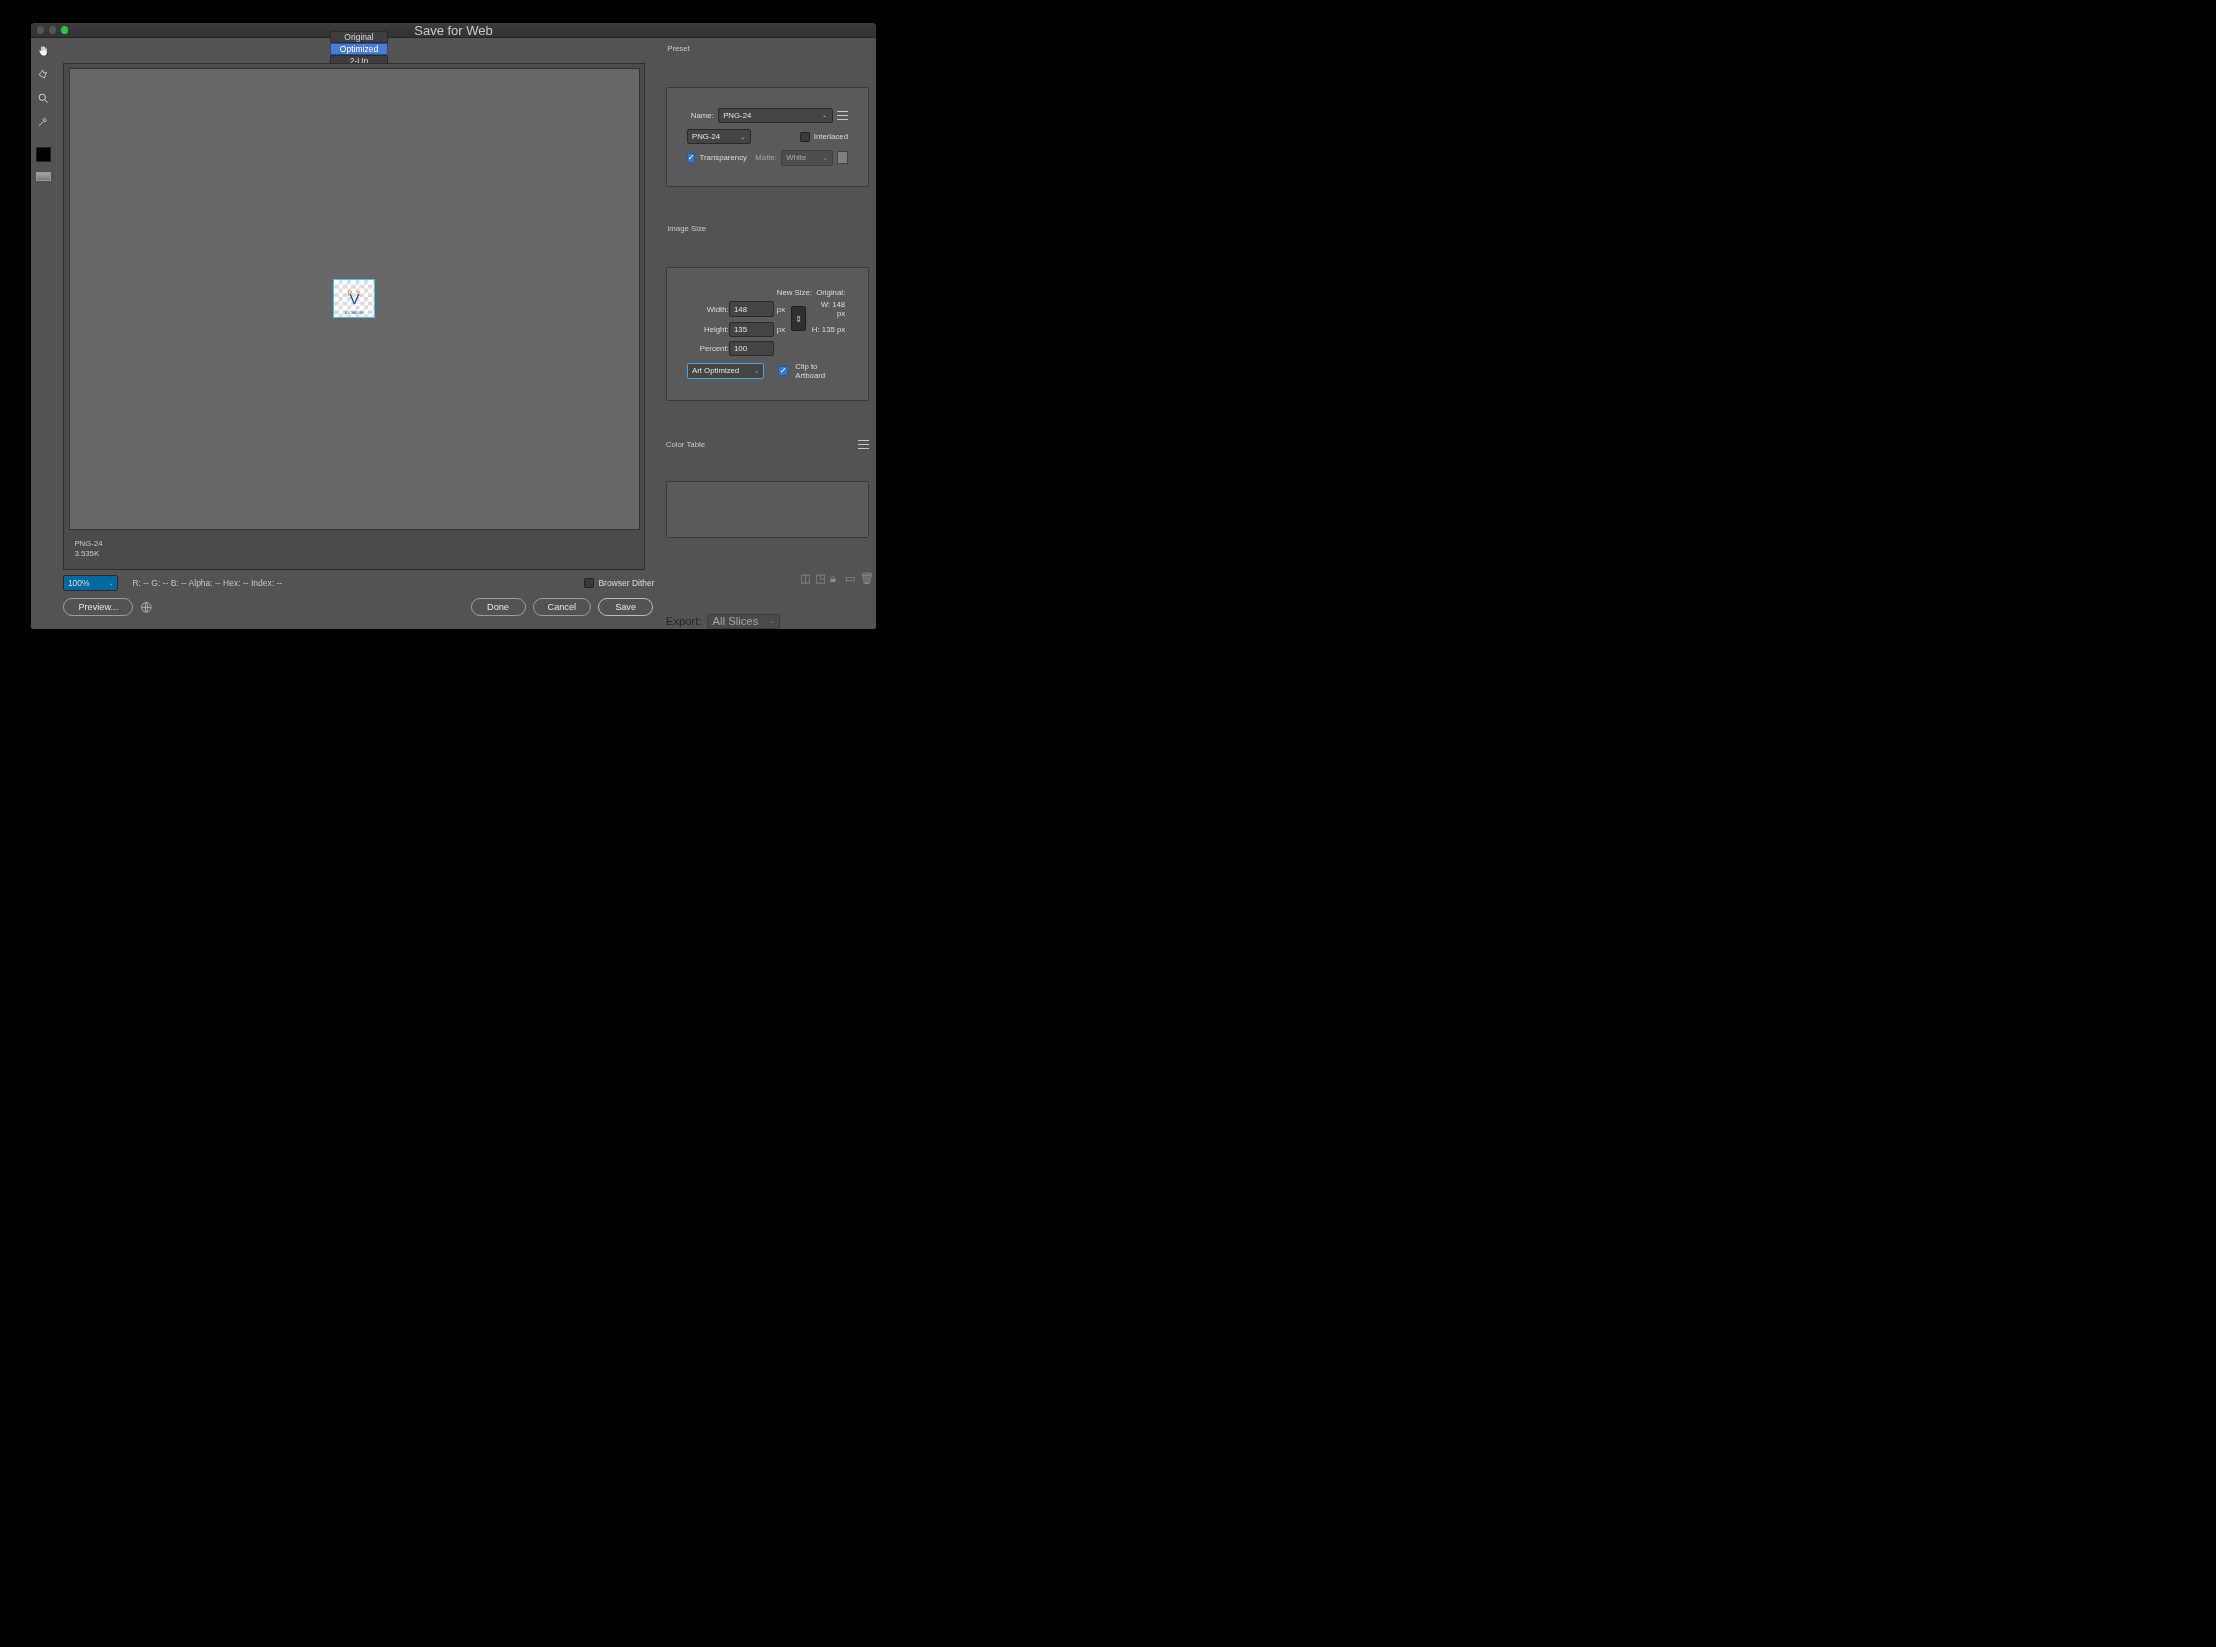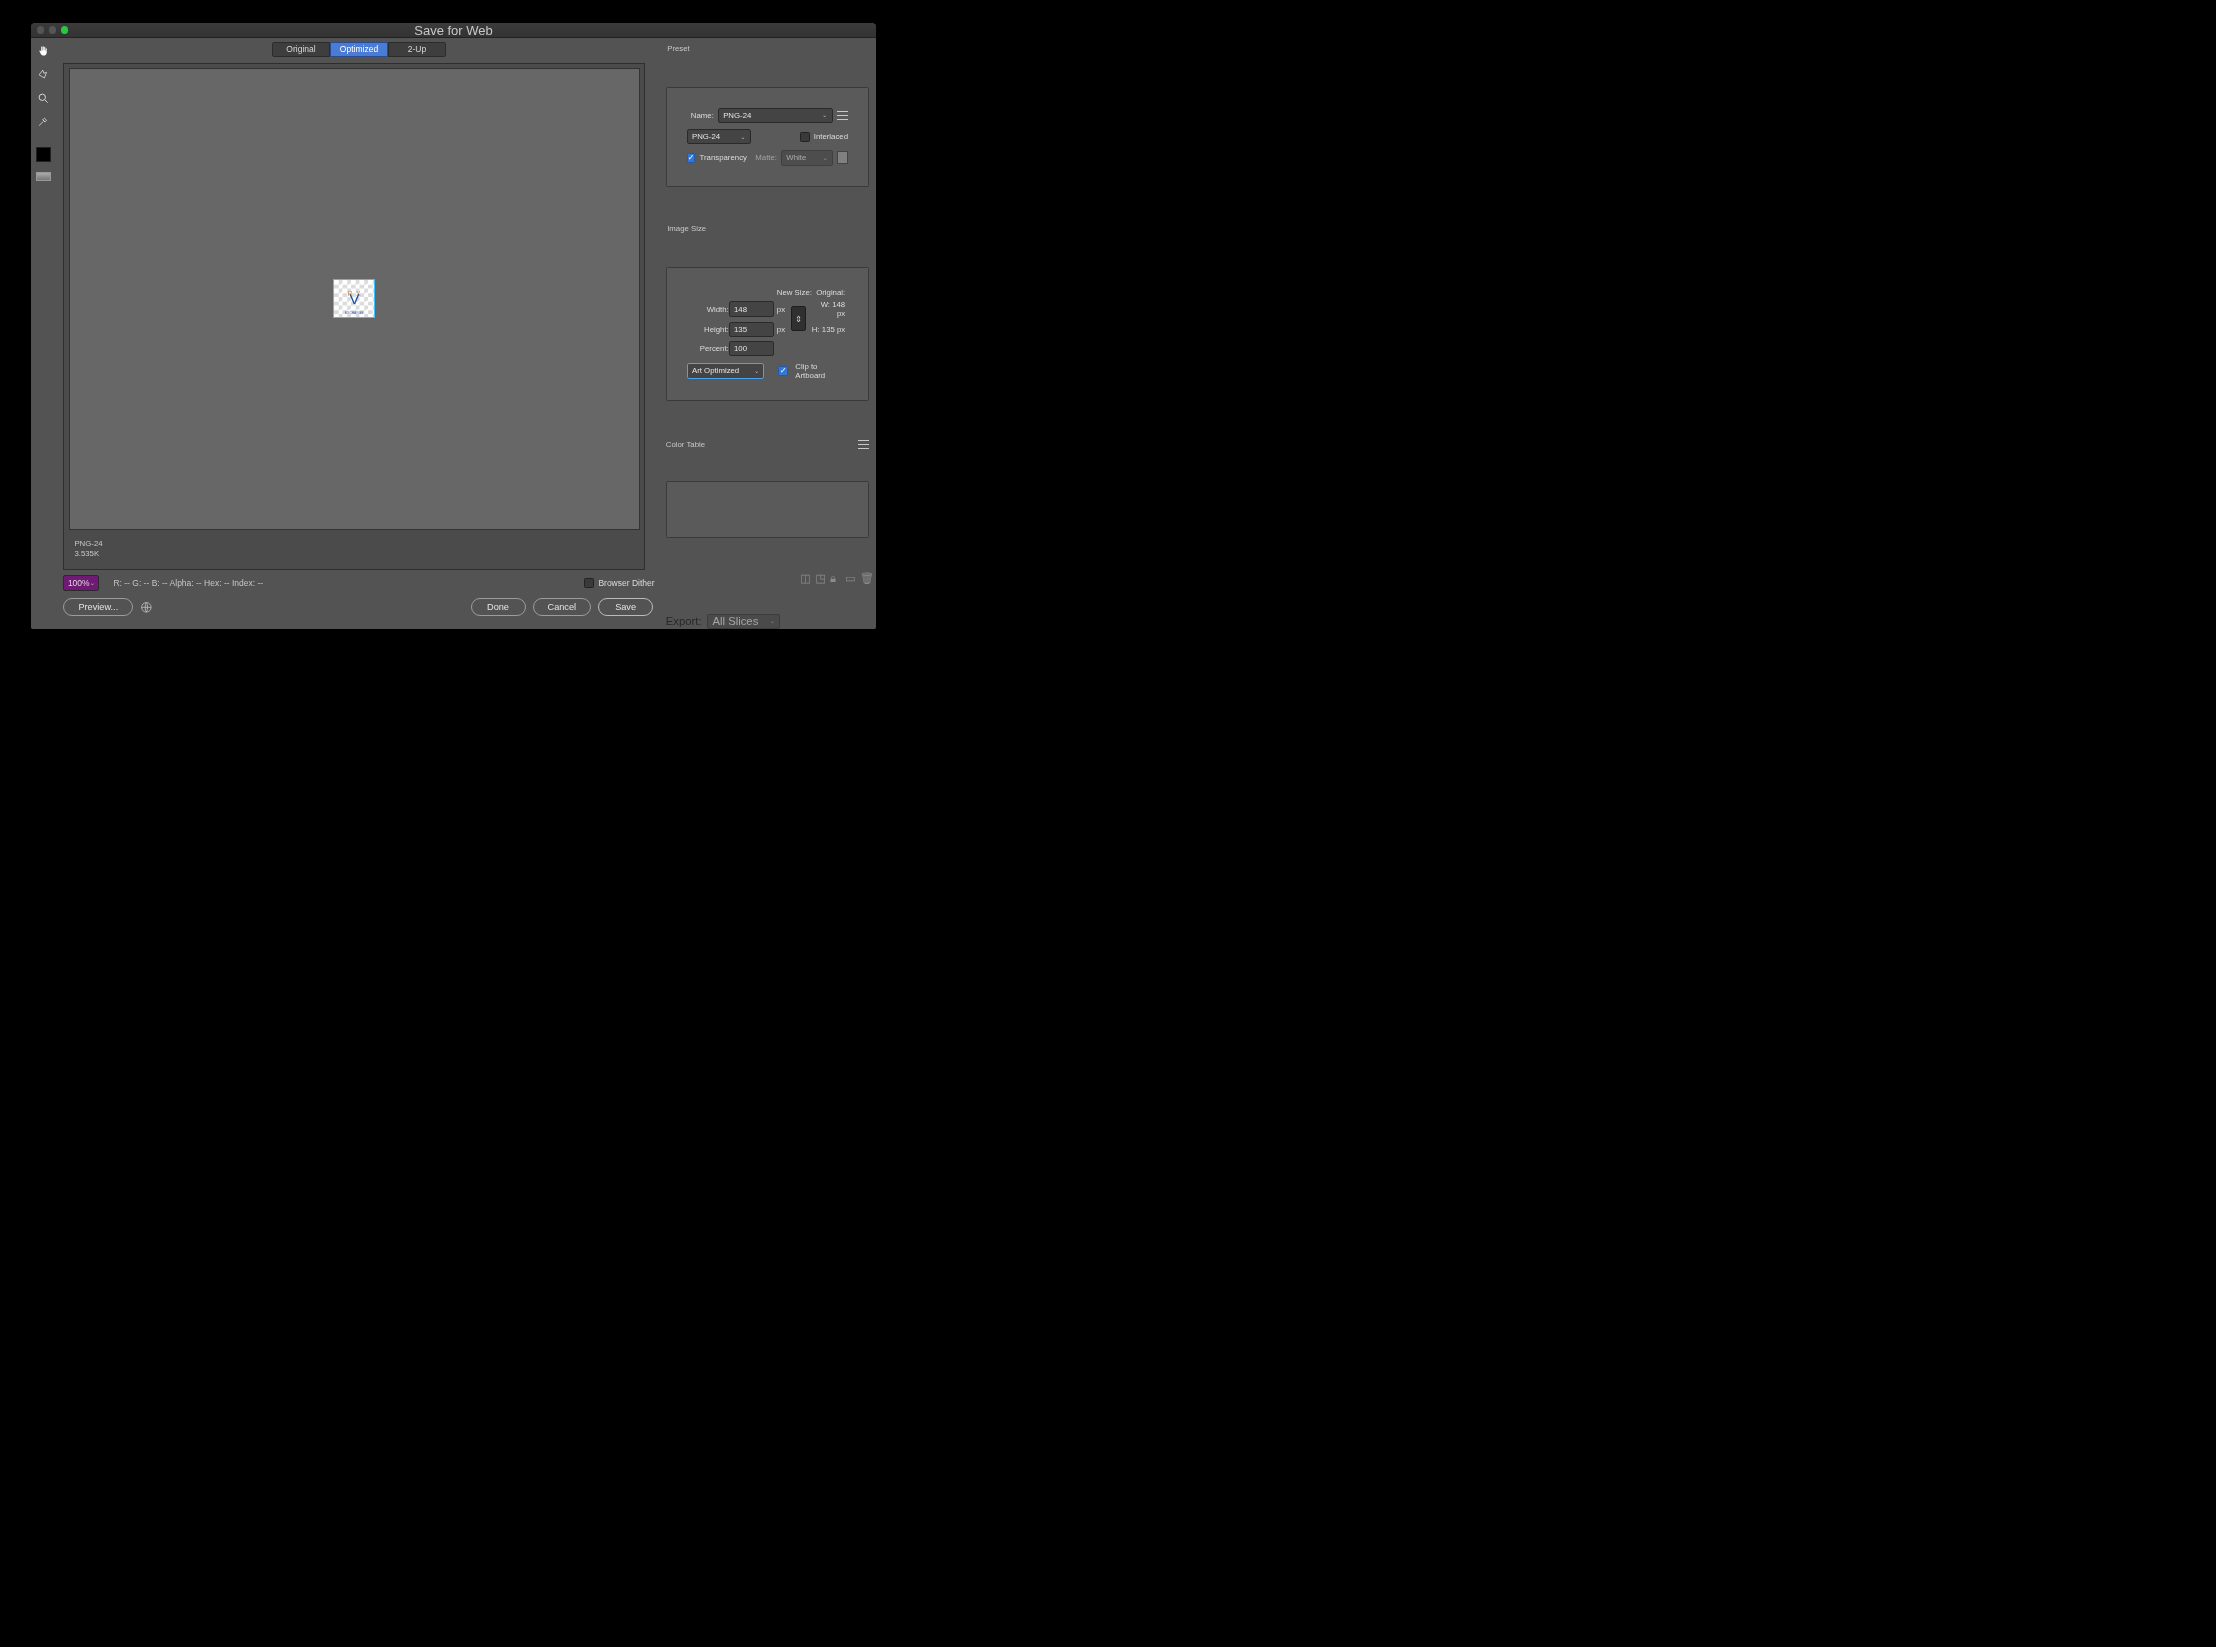--- a/index.html
+++ b/index.html
@@ -13,39 +13,39 @@
   .body { position:absolute; top:15px; left:0; right:0; bottom:0; display:flex; }
   
   .toolbar { width:25.4px; padding-top:5.7px; display:flex; flex-direction:column; align-items:center; gap:7.8px;}
   .toolbar .tool{ width:17px; height:15.5px; display:flex; align-items:center; justify-content:center; color:#ddd;}
   .toolbar .tool svg{ width:12.7px; height:12.7px; }
   .toolbar .swatch{ width:15px; height:15px; background:#000; border:0.7px solid #222; margin-top:10px;}
   .toolbar .swatchctl{ width:15px; height:8.5px; border:0.7px solid #999; margin-top:2.8px; background:linear-gradient(#aaa,#777); }
 
   
   .main { flex:1; display:flex; flex-direction:column; padding-right:1.4px;}
-  .tabs { height:18.4px; display:flex; justify-content:center; align-items:center; margin-top:2.1px;}
+  .tabs { height:18.4px; display:flex; justify-content:center; align-items:center; margin-top:2.1px;flex-direction:column;}
   .tabs .tab{ width:58px; height:15px; font-size:8.5px; color:#d8d8d8; background:#3e3e3e; border:0.7px solid #2b2b2b; display:flex; align-items:center; justify-content:center;}
   .tabs .tab.sel{ background:#4a7cd6; color:#fff; border-color:#2b4b8c;}
   .tabs .tab:first-child{ border-radius:2.1px 0 0 2.1px;}
   .tabs .tab:last-child{ border-radius:0 2.1px 2.1px 0;}
   .previewarea { margin:4.2px 7px 0 7px; width:582px; height:507px; background:#4b4b4b; border:0.7px solid #2e2e2e; position:relative;}
   .canvas { position:absolute; left:4.2px; top:4.2px; right:4.2px; height:462px; background:#676767; border:0.7px solid #333; display:flex; align-items:center; justify-content:center;}
   .thumb { width:42px; height:39px;
     background:
       conic-gradient(#dcdcdc 25%,#fff 25% 50%,#dcdcdc 50% 75%,#fff 75%) 0 0/8.5px 8.5px;
     border:0.7px solid #3fc3ff; position:relative;}
   .thumb .brand{position:absolute; inset:0; display:flex; flex-direction:column; align-items:center; justify-content:center;}
   .thumb .brand .vmark{ font-size:15.5px; color:#1b4fa5; font-weight:500; line-height:12.7px; }
   .thumb .brand .rx{ font-size:7px; color:#e38b36; letter-spacing:0.7px; position:absolute; top:10px;}
   .thumb .brand .ex{ font-size:2.8px; color:#1b4fa5; letter-spacing:0.4px; position:absolute; bottom:2.8px;}
   .previewinfo{ position:absolute; left:10px; top:475px; font-size:7.8px; color:#c8c8c8; line-height:10px;}
   
   .statusrow{ margin:5.7px 7px 0 7px; display:flex; align-items:center; font-size:8.5px; color:#dcdcdc; gap:14px;}
-  .zoom{ width:36px; height:15.5px; background:#701a75; border:0.7px solid #2a2a2a; border-radius:2.1px; display:flex; align-items:center; justify-content:space-between; padding:0 3.5px;}
+  .zoom{ width:55px; height:15.5px; background:#0369a1; border:0.7px solid #2a2a2a; border-radius:2.1px; display:flex; align-items:center; justify-content:space-between; padding:0 3.5px;}
   .zoom .chev{ font-size:6.4px; color:#bbb;}
   .readout{ color:#c6c6c6;}
   .browserdither{ margin-left:auto; display:flex; align-items:center; gap:4.2px;}
   .chk{ width:10px; height:10px; background:#3a3a3a; border:0.7px solid #222; border-radius:1.4px; display:inline-flex; align-items:center; justify-content:center;}
   .chk.on{ background:#3378d6; border-color:#2259a8; color:#fff; font-size:7.8px;}
   
   .btnrow{ margin:7px 8.5px 0 7px; display:flex; align-items:center; gap:7px;}
   .pill{ height:18.4px; padding:0 14px; border:0.7px solid #9c9c9c; border-radius:9.2px; background:transparent; color:#e4e4e4; font-size:9.2px; display:flex; align-items:center; min-width:55px; justify-content:center;}
   .pill.primary{ border-color:#bbb;}
   .globe{ width:12.7px; height:12.7px; color:#bbb;}

